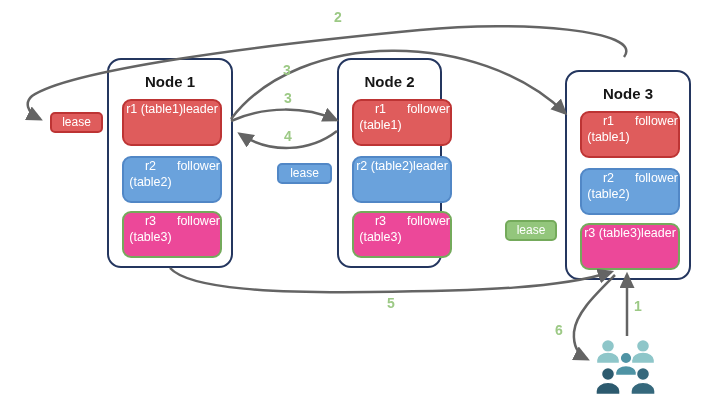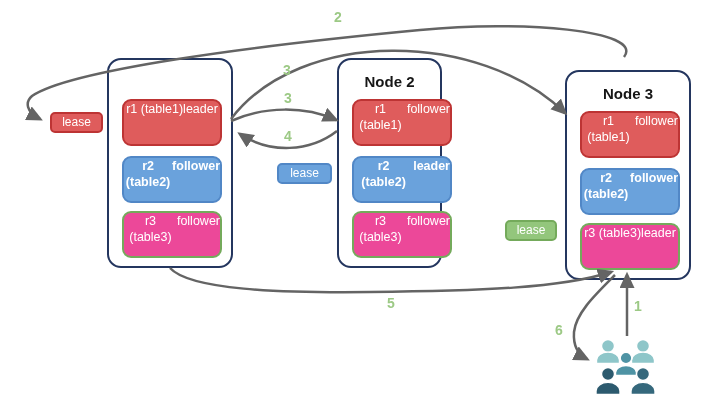--- a/index.html
+++ b/index.html
@@ -17,41 +17,42 @@
   }
   .replica {
     position:absolute; left:13px; width:100px; height:47px;
     border-radius:9px; border:2px solid; box-sizing:border-box;
     color:#ffffff; font-size:12.5px; line-height:1.3; text-align:center;
     display:flex; flex-direction:row; justify-content:center;
   }
   .replica.red   { background:#df5c5c; border-color:#bd3434; }
   .replica.blue  { background:#6aa2dc; border-color:#5187c6; }
   .replica.green { background:#ec4899; border-color:#74aa5b; }
-  .pos-r1 { top:39px; } .pos-r2 { top:96px;font-weight:bold; } .pos-r3 { top:151px; }
+  .pos-r1 { top:39px; } .pos-r2 { top:96px; } .pos-r3 { top:151px; }
   .lease {
     position:absolute; height:21px; box-sizing:border-box;
     border:2px solid; border-radius:5px;
     color:#ffffff; font-size:12px; line-height:17px; text-align:center;
   }
   .lease.red   { background:#df5c5c; border-color:#bd3434; left:50px;  top:112px; width:53px; }
   .lease.blue  { background:#6aa2dc; border-color:#5187c6; left:277px; top:163px; width:55px; }
   .lease.green { background:#93c67c; border-color:#74aa5b; left:505px; top:220px; width:52px; }
   .step {
     position:absolute; color:#9cc985; font-weight:bold; font-size:14px;
     line-height:16px;
   }
   svg.overlay { position:absolute; left:0; top:0; pointer-events:none; }
 </style>
 </head>
 <body>
 
 <div class="canvas">
 
   <div class="node" style="left:107px; top:58px; width:126px; height:210px;">
+    <div class="node-title">Node 1</div>
     <div class="replica red pos-r1">
       <span>r1 (table1)</span>
       <span>leader</span>
     </div>
     <div class="replica blue pos-r2">
       <span>r2 (table2)</span>
       <span>follower</span>
     </div>
     <div class="replica green pos-r3">
       <span>r3 (table3)</span>

